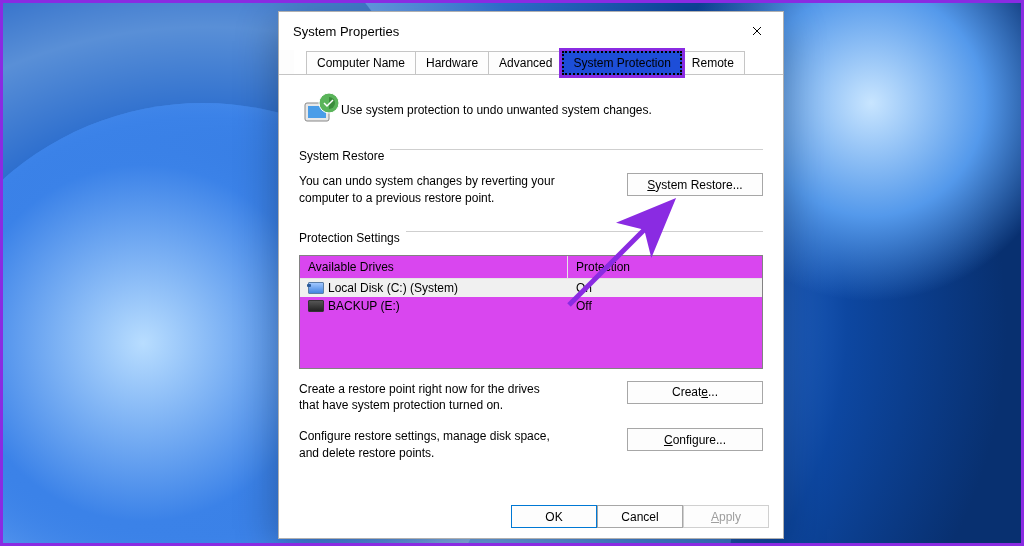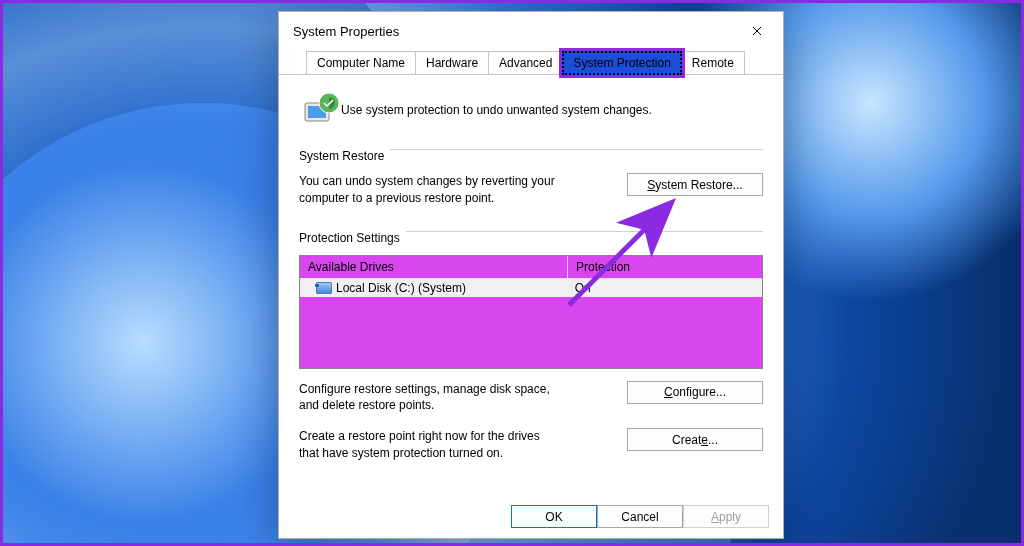--- a/index.html
+++ b/index.html
@@ -153,21 +153,21 @@
     }
     .drives-header > div {
       padding: 4px 8px;
       border-right: 1px solid #e5e5e5;
     }
     .col-drive { width: 58%; }
     .col-prot { width: 42%; border-right: none !important; }
     .drive-row {
       display: flex;
       font-size: 12px;
-      padding: 1px 8px;
+      padding: 1px 0;
       align-items: flex-end;
     }
     .drive-row.selected { background: #f0f0f0; }
     .drive-row > div { padding: 1px 8px; }
     .drive-icon {
       width: 16px; height: 12px;
       display: inline-block;
       vertical-align: middle;
       margin-right: 4px;
       position: relative;
@@ -256,36 +256,40 @@
       </div>
     <div class="drives-table">
       <div class="drives-header">
         <div class="col-drive">Available Drives</div>
         <div class="col-prot">Protection</div>
       </div>
       <div class="drive-row selected">
         <div class="col-drive"><span class="drive-icon blue"></span><span>Local Disk (C:) (System)</span></div>
         <div class="col-prot">On</div>
       </div>
-    </div>
-
-    <div class="row-split">
-      <div class="desc-text">Configure restore settings, manage disk space, and delete restore points.</div>
-      <button class="win-button">
-        <span class="underline-letter">C</span>
-          <span>onfigure...</span>
-      </button>
+      <div class="drive-row">
+        <div class="col-drive"><span class="drive-icon dark"></span><span>BACKUP (E:)</span></div>
+        <div class="col-prot">Off</div>
+      </div>
     </div>
 
     <div class="row-split">
       <div class="desc-text">Create a restore point right now for the drives that have system protection turned on.</div>
       <button class="win-button">
         <span>Creat</span>
           <span class="underline-letter">e</span>
           <span>...</span>
+      </button>
+    </div>
+
+    <div class="row-split">
+      <div class="desc-text">Configure restore settings, manage disk space, and delete restore points.</div>
+      <button class="win-button">
+        <span class="underline-letter">C</span>
+          <span>onfigure...</span>
       </button>
     </div>
 
     <svg class="arrow" width="140" height="120">
       <defs>
         <marker id="ah" markerWidth="14" markerHeight="14" refX="10" refY="5" orient="auto">
           <path d="M0,0 L12,5 L0,10 L3,5 z" fill="#8a2be2"></path>
         </marker>
       </defs>
       <path d="M10,110 Q60,60 110,10" stroke="#8a2be2" stroke-width="5" fill="none" marker-end="url(#ah)"></path>

